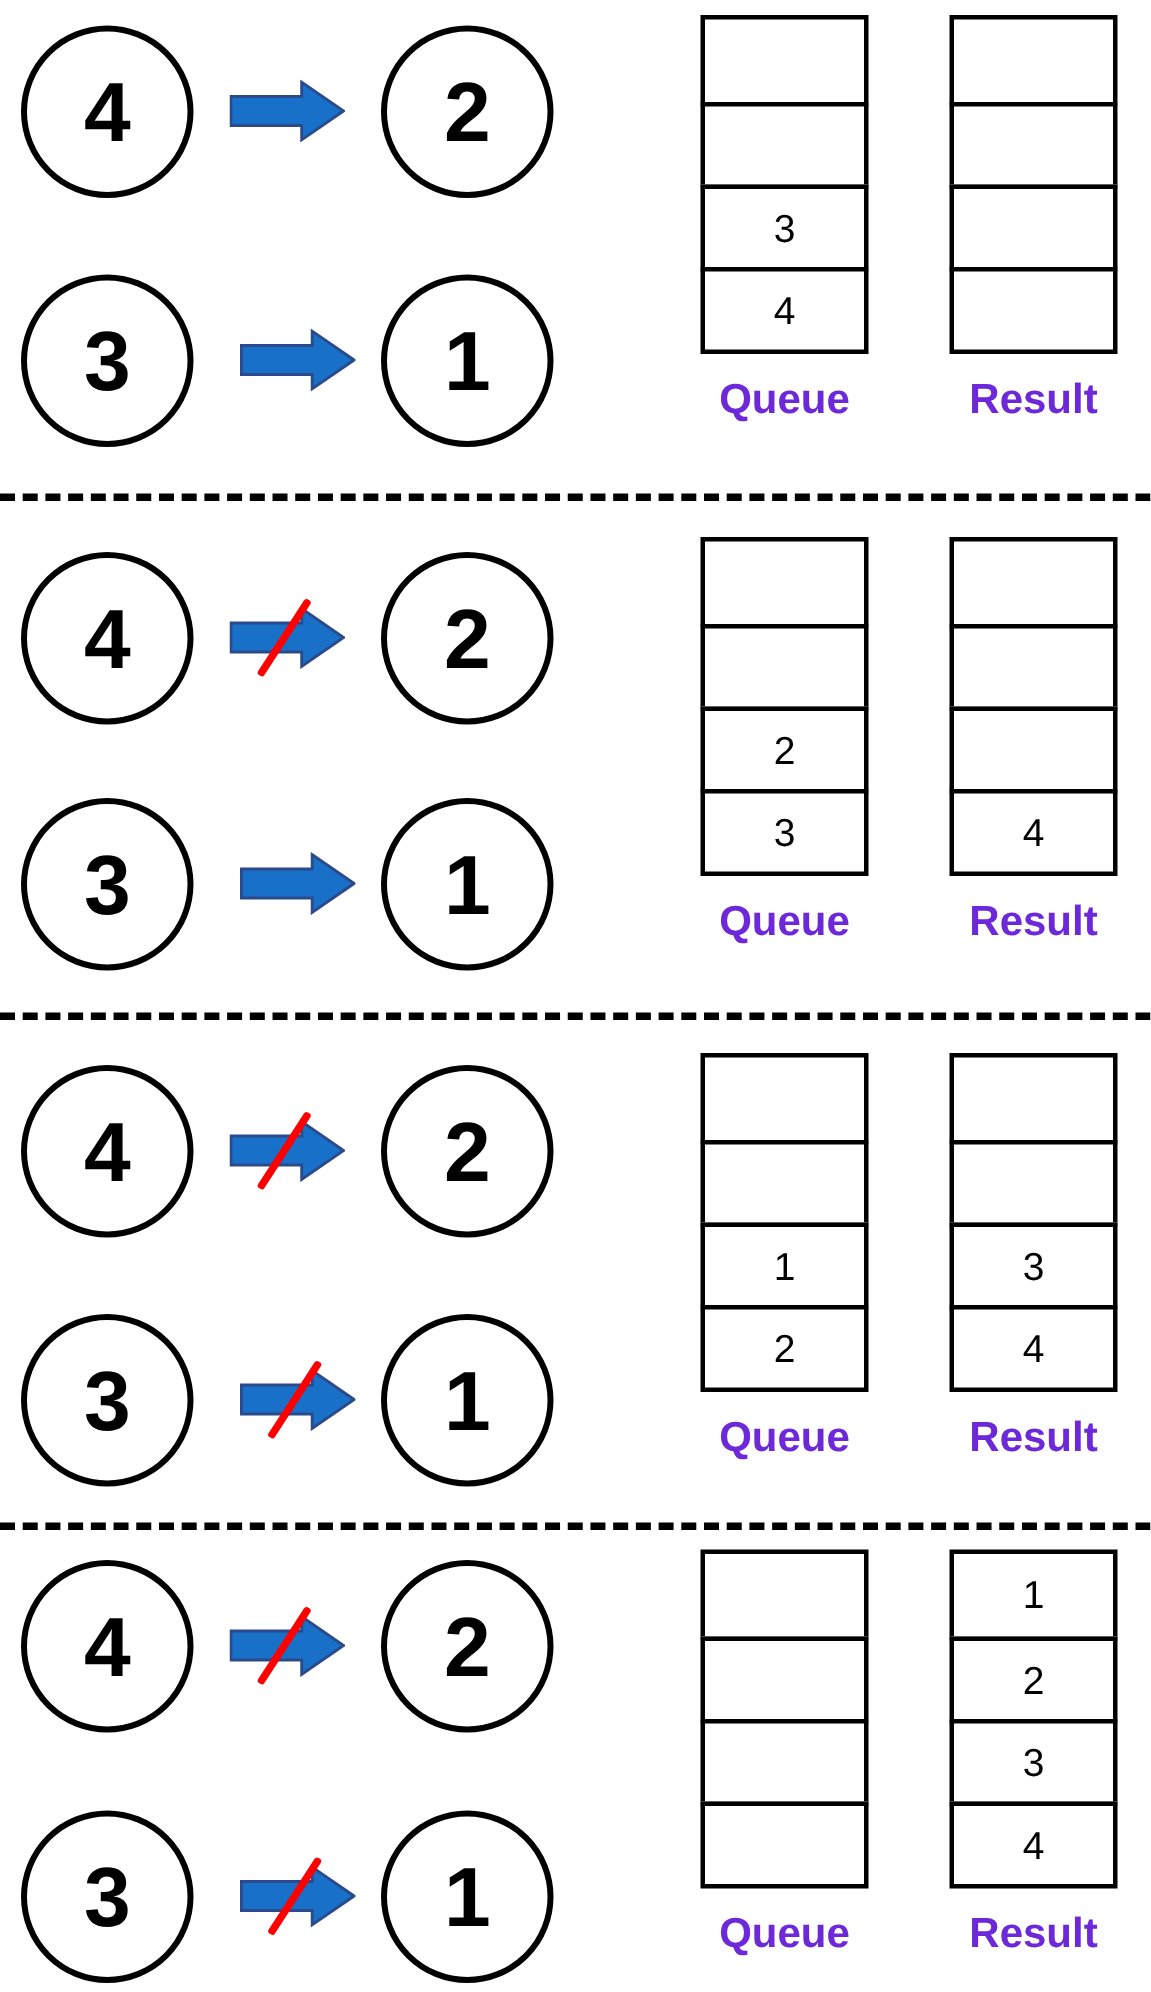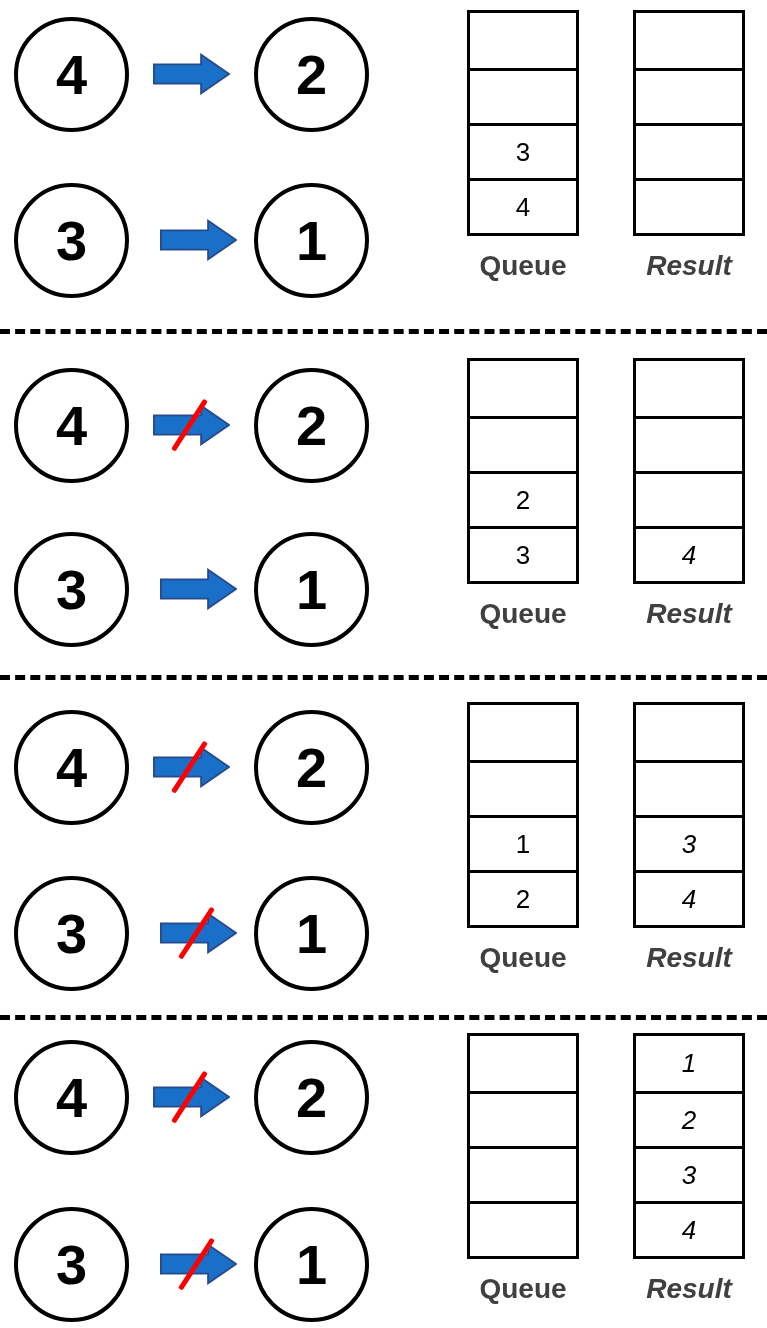--- a/index.html
+++ b/index.html
@@ -49,42 +49,42 @@
     left: 34px; top: -9px;
     width: 4.5px; height: 60px;
     background: #FF0000;
     border-radius: 2px;
     transform: rotate(33deg);
   }
 
   
   .tcol { position: absolute; width: 112px; }
   .tcol.queue-col { left: 467px; }
-  .tcol.result-col { left: 633px; font-style: italic; }
+  .tcol.result-col { left: 633px; }
   .sec-1 .tcol { top: 10px; }
   .sec-2 .tcol { top: 24px; }
   .sec-3 .tcol { top: 22px; }
   .sec-4 .tcol { top: 13px; }
 
   .cell {
     height: 58px;
     border: 3px solid #000;
     margin-top: -3px;
     background: #fff;
     display: flex; align-items: center; justify-content: center;
     font-size: 26px; color: #000;
   }
   .cell:first-child { margin-top: 0; height: 61px; }
 
   .table-label {
     margin-top: 14px;
     text-align: center;
     font-size: 28px;
     font-weight: 600;
-    color: #404040;
+    color: #6d28d9;
   }
 </style>
 </head>
 <body>
 
 <div class="section sec-1">
   <div class="node-row row1">
     <div class="circle left">
         <span>4</span>
       </div>

